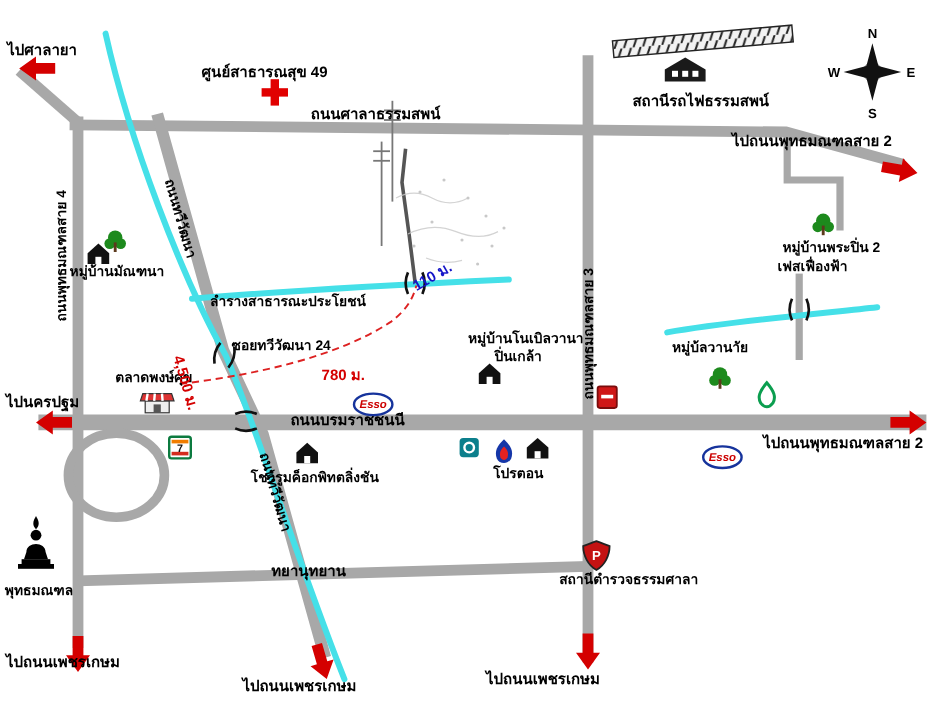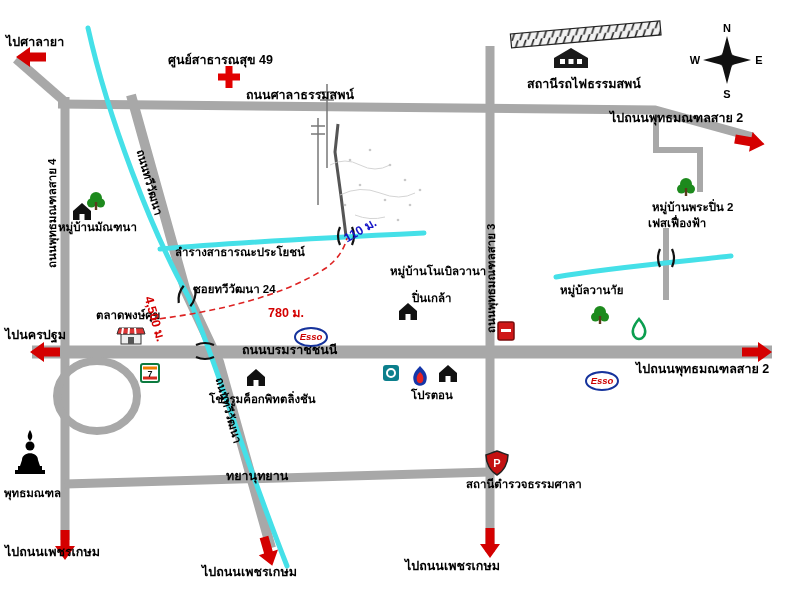--- a/index.html
+++ b/index.html
@@ -209,32 +209,32 @@
   </g>
 
   <g transform="translate(497,462)">
     <path d="M0,-11 C5,-9 9,-8 11,-7 C11,1 7,9 0,13 C-7,9 -11,1 -11,-7 C-9,-8 -5,-9 0,-11 Z" fill="#c41212" stroke="#222" stroke-width="1.5"></path>
     <text y="5" text-anchor="middle" font-size="11" font-weight="bold" fill="#fff">P</text>
   </g>
 </svg>
 
 <div class="lbl fs12" style="left:6px;top:36px;">ไปศาลายา</div>
 <div class="lbl fs12" style="left:168px;top:54px;">ศูนย์สาธารณสุข 49</div>
-<div class="lbl fs12" style="left:246px;top:89px;">ถนนศาลาธรรมสพน์</div>
+<div class="lbl fs12" style="left:259px;top:89px;">ถนนศาลาธรรมสพน์</div>
 <div class="lbl fs12" style="left:527px;top:78px;">สถานีรถไฟธรรมสพน์</div>
 <div class="lbl fs12" style="left:610px;top:112px;">ไปถนนพุทธมณฑลสาย 2</div>
 
 <div class="lbl" style="left:58px;top:221px;">หมู่บ้านมัณฑนา</div>
 <div class="lbl" style="left:652px;top:201px;">หมู่บ้านพระปิ่น 2</div>
 <div class="lbl" style="left:648px;top:217px;">เฟสเฟื่องฟ้า</div>
 <div class="lbl" style="left:175px;top:246px;">ลำรางสาธารณะประโยชน์</div>
 <div class="lbl rot blue fs12" style="left:342px;top:234px;transform:rotate(-30deg);">110 ม.</div>
 <div class="lbl" style="left:193px;top:283px;">ซอยทวีวัฒนา 24</div>
 <div class="lbl red fs12" style="left:268px;top:307px;">780 ม.</div>
-<div class="lbl" style="left:390px;top:265px;">หมู่บ้านโนเบิลวานา</div>
+<div class="lbl" style="left:390px;top:277px;">หมู่บ้านโนเบิลวานา</div>
 <div class="lbl" style="left:412px;top:292px;">ปิ่นเกล้า</div>
 <div class="lbl" style="left:560px;top:284px;">หมู่บ้ลวานาัย</div>
 <div class="lbl" style="left:96px;top:309px;">ตลาดพงษ์ศุข</div>
 
 <div class="lbl fs12" style="left:5px;top:329px;text-align:right;">ไปนครปฐม</div>
 <div class="lbl fs12" style="left:242px;top:344px;">ถนนบรมราชชนนี</div>
 <div class="lbl rot red fs12" style="left:154px;top:295px;transform:rotate(74deg);">4,500 ม.</div>
 <div class="lbl fs12" style="left:636px;top:363px;">ไปถนนพุทธมณฑลสาย 2</div>
 <div class="lbl" style="left:209px;top:393px;">โชว์รูมค็อกพิทตลิ่งชัน</div>
 <div class="lbl" style="left:411px;top:389px;">โปรตอน</div>

